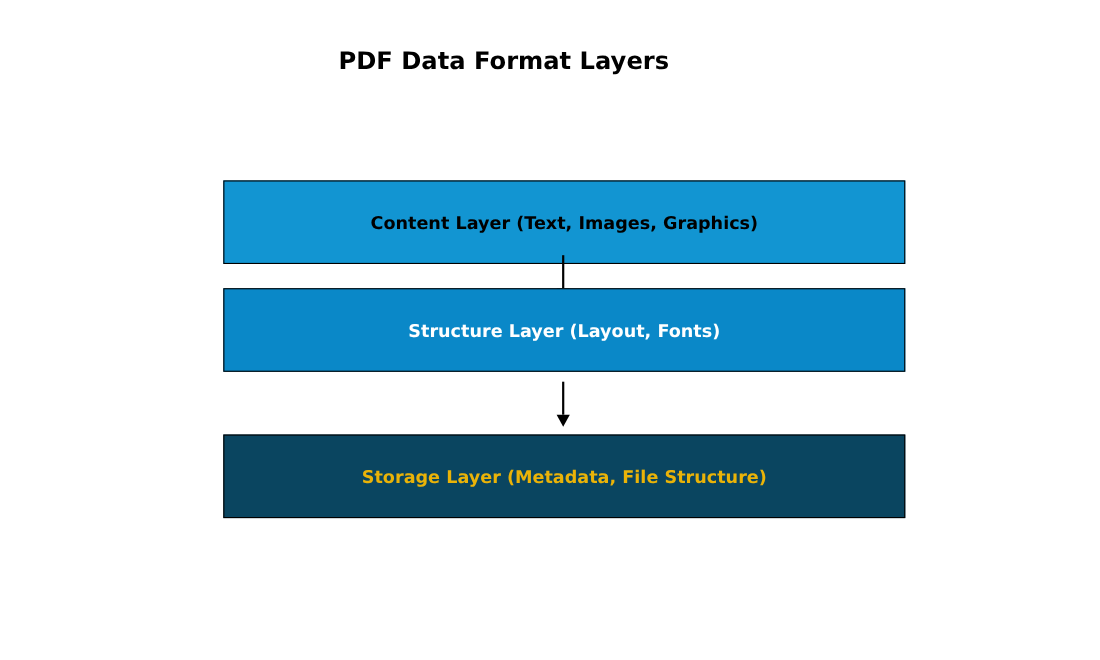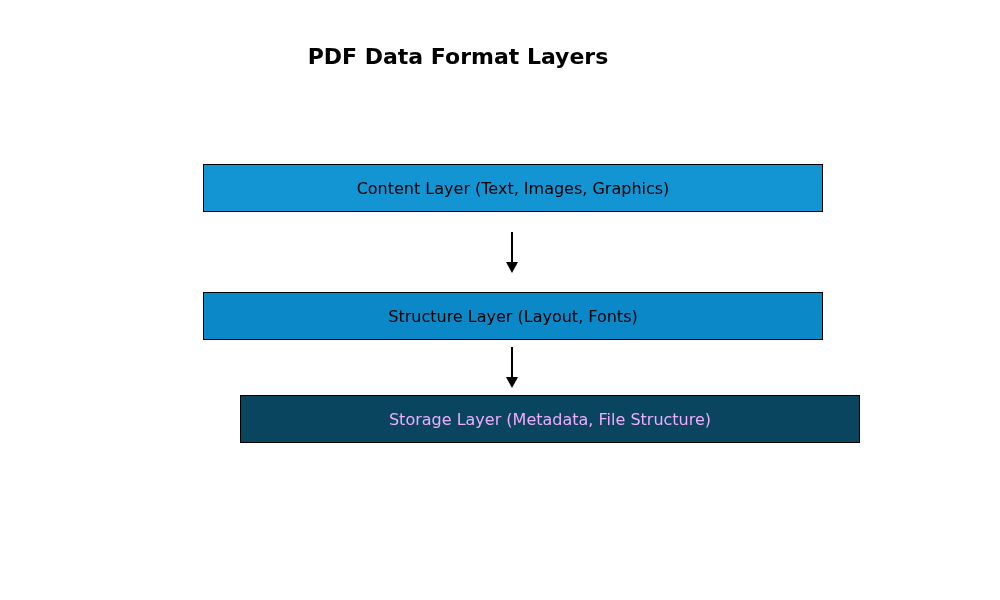--- a/index.html
+++ b/index.html
@@ -19,32 +19,32 @@
     width: 916px;
     text-align: center;
     font-size: 22px;
     font-weight: 600;
     color: #000;
   }
   .layer-box {
     position: absolute;
     left: 203px;
     width: 620px;
-    height: 48px;
+    height: 76px;
     border: 1.5px solid #000;
     box-sizing: border-box;
     display: flex;
     align-items: center;
     justify-content: center;
-    font-weight: 400;
+    font-weight: 700;
     font-size: 16px;
   }
   .layer1 { top: 164px; background: #1295d2; color: #000; }
-  .layer2 { top: 292px; background: #0a88c8; color: #000000; }
-  .layer3 { top: 395px; background: #0a4560; color: #f0abfc; margin-left: 37px; }
+  .layer2 { top: 262px; background: #0a88c8; color: #ffffff; }
+  .layer3 { top: 395px; background: #0a4560; color: #eab308; }
   .arrow-wrap {
     position: absolute;
     left: 505px;
     width: 14px;
     display: flex;
     flex-direction: column;
     align-items: center;
   }
   .arrow-shaft {
     width: 2px;

